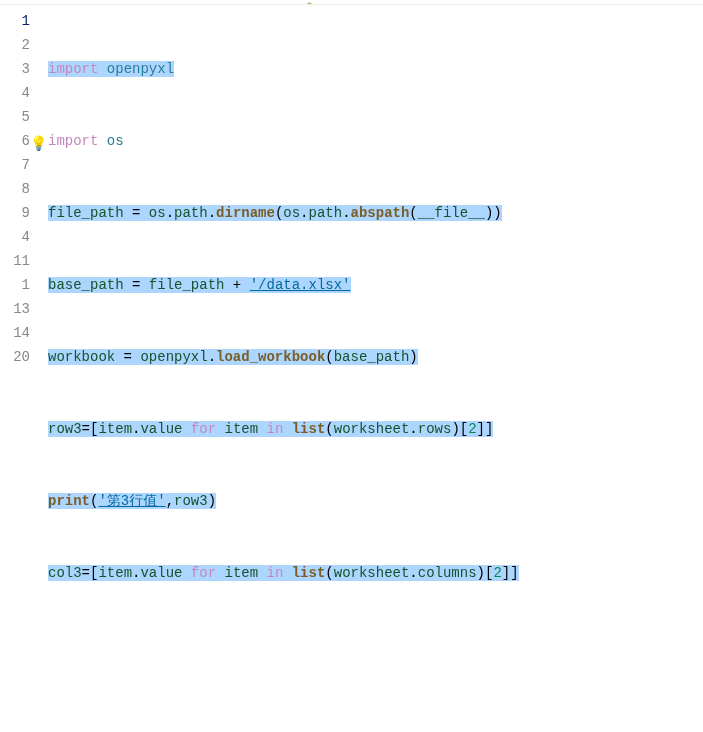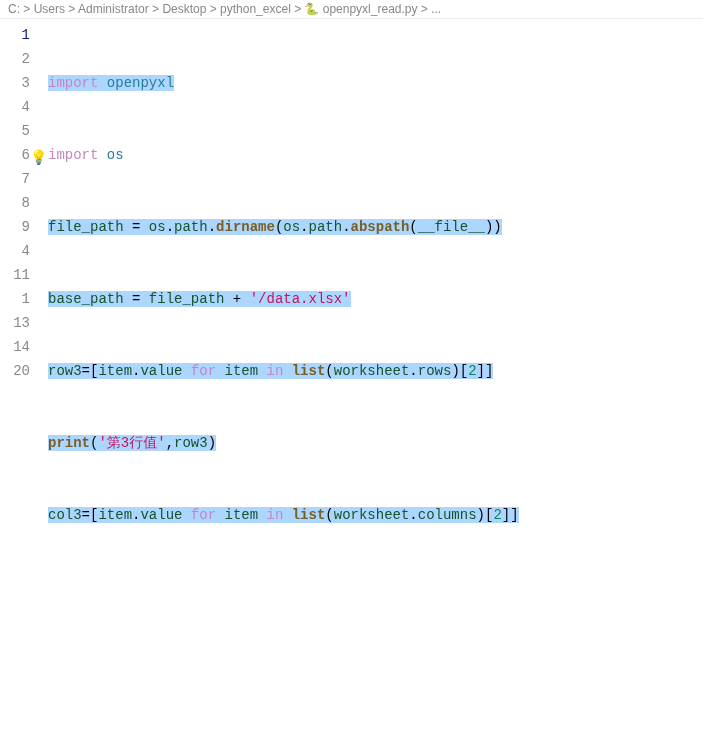--- a/index.html
+++ b/index.html
@@ -42,21 +42,21 @@
       line-height: 24px;
       white-space: pre;
       position: relative;
     }
     .line { height: 24px; position: relative; }
     .hl { background: #add6ff; }
     .tok-kw { color: #c586c0; }
     .tok-mod { color: #267f99; }
     .tok-fn { color: #795e26; font-weight: bold; }
     .tok-var { color: #14532d; }
-    .tok-str { color: #be185d; }
+    .tok-str { color: #0369a1; text-decoration: underline; }
     .tok-num { color: #098658; }
     .bulb {
       position: absolute;
       left: -18px;
       top: 3px;
       font-size: 14px;
     }
   </style>
 </head>
 <body>
@@ -79,20 +79,21 @@
     <div>1</div>
     <div>13</div>
     <div>14</div>
     <div>20</div>
   </div>
   <div class="code">
     <div class="line"><span class="hl"><span class="tok-kw">import</span><span> </span><span class="tok-mod">openpyxl</span></span></div>
     <div class="line"><span class="bulb">💡</span><span class="tok-kw">import</span><span> </span><span class="tok-mod">os</span></div>
     <div class="line"><span class="hl"><span class="tok-var">file_path</span><span> = </span><span class="tok-var">os</span><span>.</span><span class="tok-var">path</span><span>.</span><span class="tok-fn">dirname</span><span>(</span><span class="tok-var">os</span><span>.</span><span class="tok-var">path</span><span>.</span><span class="tok-fn">abspath</span><span>(</span><span class="tok-var">__file__</span><span>))</span></span></div>
     <div class="line"><span class="hl"><span class="tok-var">base_path</span><span> = </span><span class="tok-var">file_path</span><span> + </span><span class="tok-str">'/data.xlsx'</span></span></div>
+    <div class="line"><span class="hl"><span class="tok-var">workbook</span><span> = </span><span class="tok-var">openpyxl</span><span>.</span><span class="tok-fn">load_workbook</span><span>(</span><span class="tok-var">base_path</span><span>)</span></span></div>
     <div class="line"><span class="hl"><span class="tok-var">row3</span><span>=[</span><span class="tok-var">item</span><span>.</span><span class="tok-var">value</span><span> </span><span class="tok-kw">for</span><span> </span><span class="tok-var">item</span><span> </span><span class="tok-kw">in</span><span> </span><span class="tok-fn">list</span><span>(</span><span class="tok-var">worksheet</span><span>.</span><span class="tok-var">rows</span><span>)[</span><span class="tok-num">2</span><span>]]</span></span></div>
     <div class="line"><span class="hl"><span class="tok-fn">print</span><span>(</span><span class="tok-str">'第3行值'</span><span>,</span><span class="tok-var">row3</span><span>)</span></span></div>
     <div class="line"><span class="hl"><span class="tok-var">col3</span><span>=[</span><span class="tok-var">item</span><span>.</span><span class="tok-var">value</span><span> </span><span class="tok-kw">for</span><span> </span><span class="tok-var">item</span><span> </span><span class="tok-kw">in</span><span> </span><span class="tok-fn">list</span><span>(</span><span class="tok-var">worksheet</span><span>.</span><span class="tok-var">columns</span><span>)[</span><span class="tok-num">2</span><span>]]</span></span></div>
     
     
     
     
     
   </div>
 </div>

